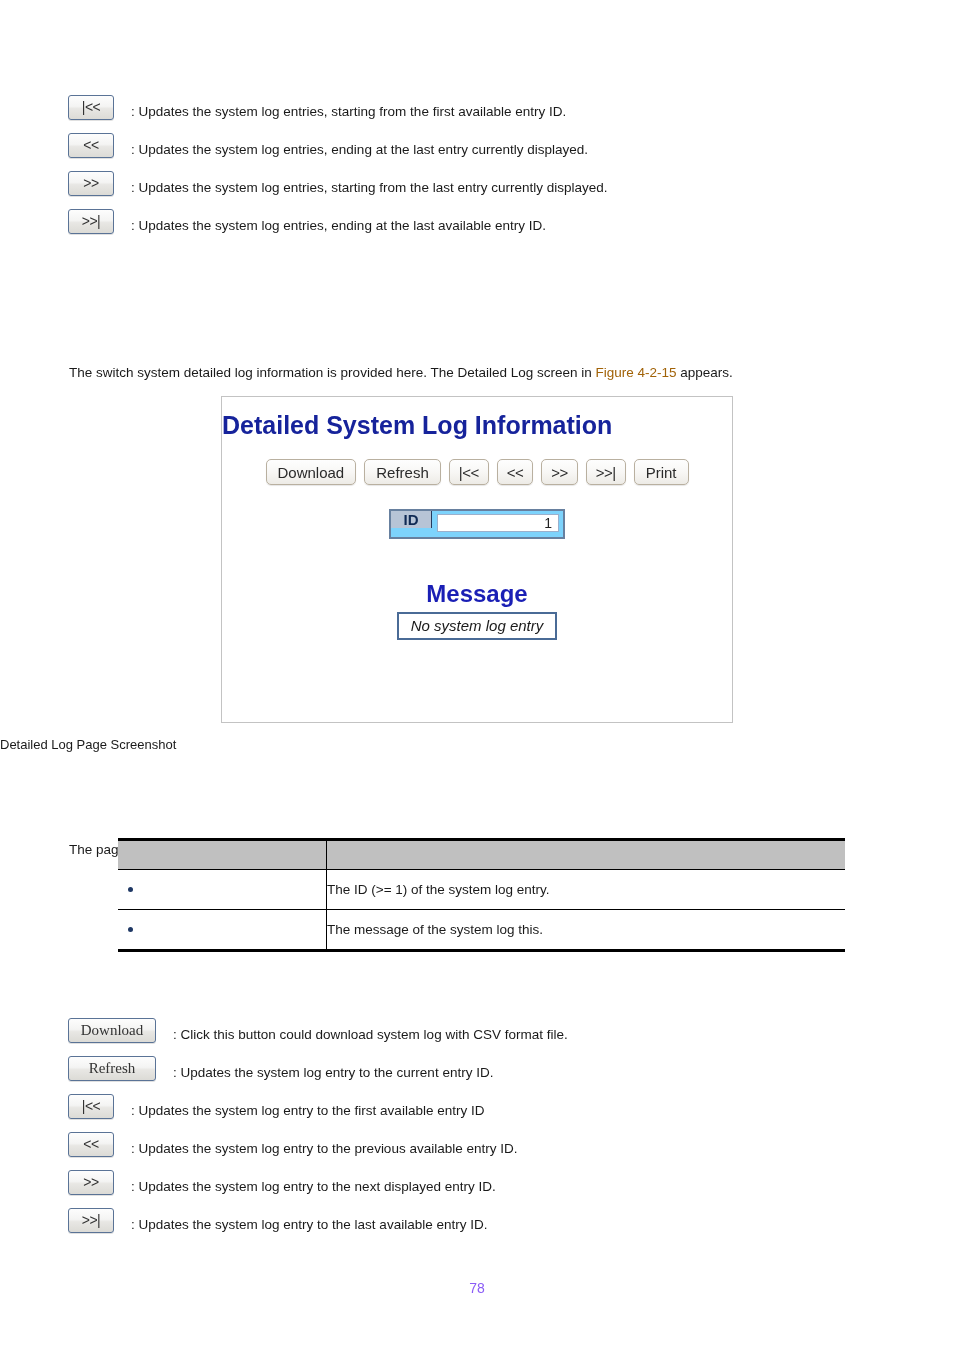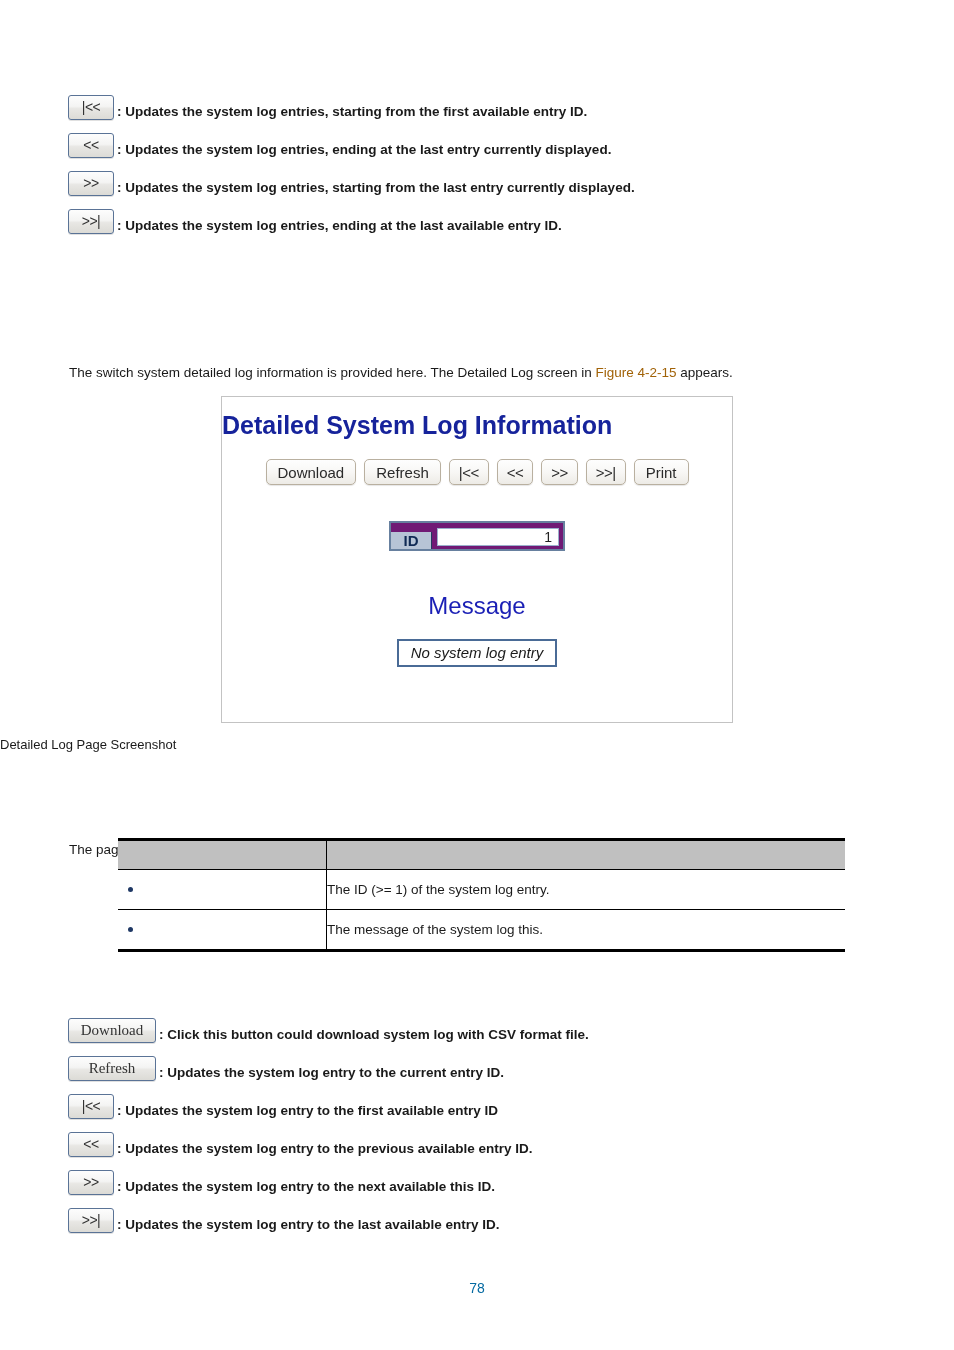--- a/index.html
+++ b/index.html
@@ -33,24 +33,23 @@
     display: flex;
     align-items: center;
     height: 38px;
     margin-bottom: 0px;
   }
   .legend-row .desc {
     font-size: 13.5px;
     line-height: 17px;
     color: #1a1a1a;
     white-space: nowrap;
-    margin-left: 3px;
+    margin-left: 17px;
     align-self: flex-end;
     padding-bottom: 6px;
-    font-weight: bold;
   }
 
   
   .navbtn {
     display: inline-flex;
     align-items: center;
     justify-content: center;
     min-width: 46px;
     height: 25px;
     padding: 0 6px;
@@ -125,26 +124,25 @@
   }
   .uibtn.nav { padding: 0 9px; letter-spacing: -0.5px; }
 
   .id-wrap {
     display: flex;
     justify-content: center;
     margin-top: 24px;
   }
   .id-box {
     display: flex;
-    align-items: flex-end;
+    align-items: flex-start;
     border: 2px solid #67809f;
-    background: #701a75;
+    background: #7dd3fc;
     height: 30px;
     box-sizing: border-box;
-    margin-top: 12px;
   }
   .id-label {
     display: flex;
     align-items: center;
     justify-content: center;
     width: 40px;
     background: #b7c4d6;
     font-weight: bold;
     font-size: 15px;
     color: #102a54;
@@ -161,28 +159,28 @@
     text-align: right;
     padding: 0 6px 0 2px;
     box-sizing: border-box;
     outline: none;
   }
 
   .msg-title {
     text-align: center;
     margin-top: 41px;
     font-family: "Liberation Sans", sans-serif;
-    font-weight: normal;
+    font-weight: bold;
     font-size: 24px;
     color: #1a1fb5;
   }
   .msg-wrap {
     display: flex;
     justify-content: center;
-    margin-top: 19px;
+    margin-top: 4px;
   }
   .msg-box {
     border: 2px solid #4a6b96;
     background: #ffffff;
     padding: 3px 12px 4px 12px;
     font-family: "Liberation Sans", sans-serif;
     font-style: italic;
     font-size: 15px;
     color: #1a1a1a;
   }
@@ -276,21 +274,21 @@
   }
 
   
   .page-number {
     position: absolute;
     left: 0;
     top: 1280px;
     width: 954px;
     text-align: center;
     font-size: 14px;
-    color: #0369a1;
+    color: #8b5cf6;
   }
 </style>
 </head>
 <body>
 
 <div class="page">
 
   <div class="legend-list">
 
     <div class="legend-row">
@@ -396,21 +394,21 @@
       <span class="desc">: Updates the system log entry to the first available entry ID</span>
     </div>
 
     <div class="legend-row">
       <span class="navbtn">&lt;&lt;</span>
       <span class="desc">: Updates the system log entry to the previous available entry ID.</span>
     </div>
 
     <div class="legend-row">
       <span class="navbtn">&gt;&gt;</span>
-      <span class="desc">: Updates the system log entry to the next available this ID.</span>
+      <span class="desc">: Updates the system log entry to the next displayed entry ID.</span>
     </div>
 
     <div class="legend-row">
       <span class="navbtn">&gt;&gt;|</span>
       <span class="desc">: Updates the system log entry to the last available entry ID.</span>
     </div>
 
   </div>
 
   <div class="page-number">78</div>

